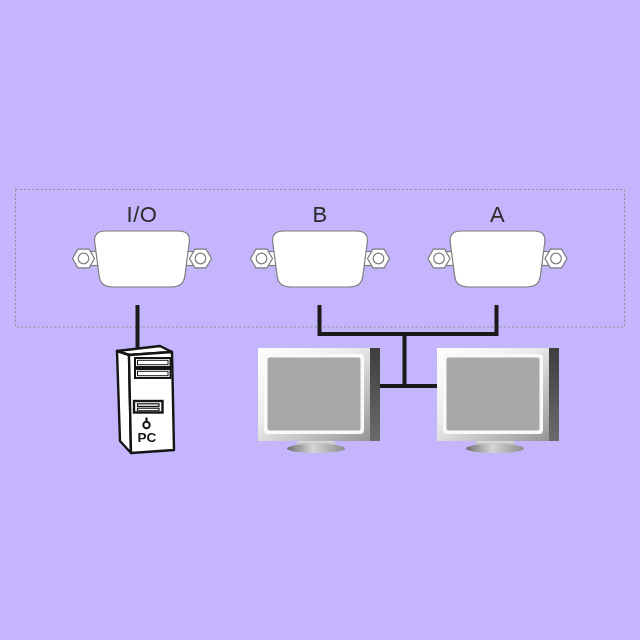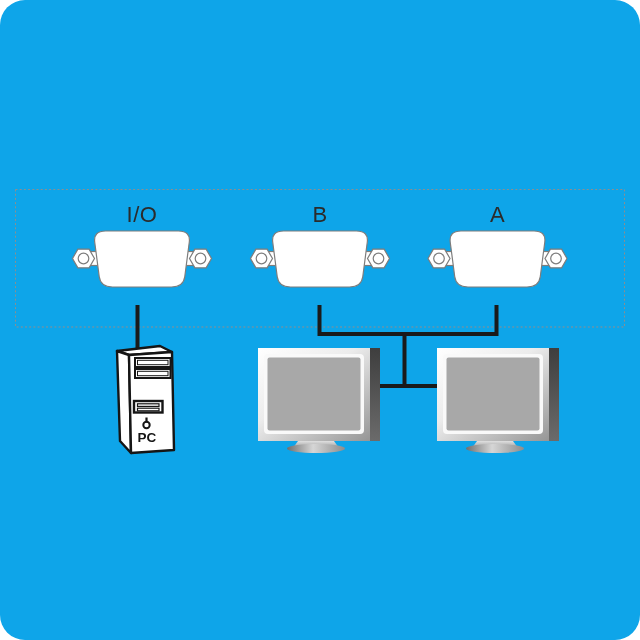--- a/index.html
+++ b/index.html
@@ -1,17 +1,17 @@
 <!DOCTYPE html>
 <html><head>
 <meta charset="utf-8">
 <style>
   html,body{margin:0;padding:0;background:#ffffff;}
   body{width:640px;height:640px;font-family:"Liberation Sans",sans-serif;}
-  .stage{position:relative;width:640px;height:640px;background:#0ea5e9;overflow:hidden;border-radius:25px;}
+  .stage{position:relative;width:640px;height:640px;background:#c4b5fd;overflow:hidden;}
   svg{display:block;}
   .port-label{font-size:22px;fill:#2b2b2b;letter-spacing:0.5px;font-family:"Liberation Sans",sans-serif;}
   .pc-label{font-size:13.5px;font-weight:bold;fill:#141414;font-family:"Liberation Sans",sans-serif;}
 </style>
 </head>
 <body>
 
 <div class="stage">
   <svg width="640" height="640" viewBox="0 0 640 640">
 

